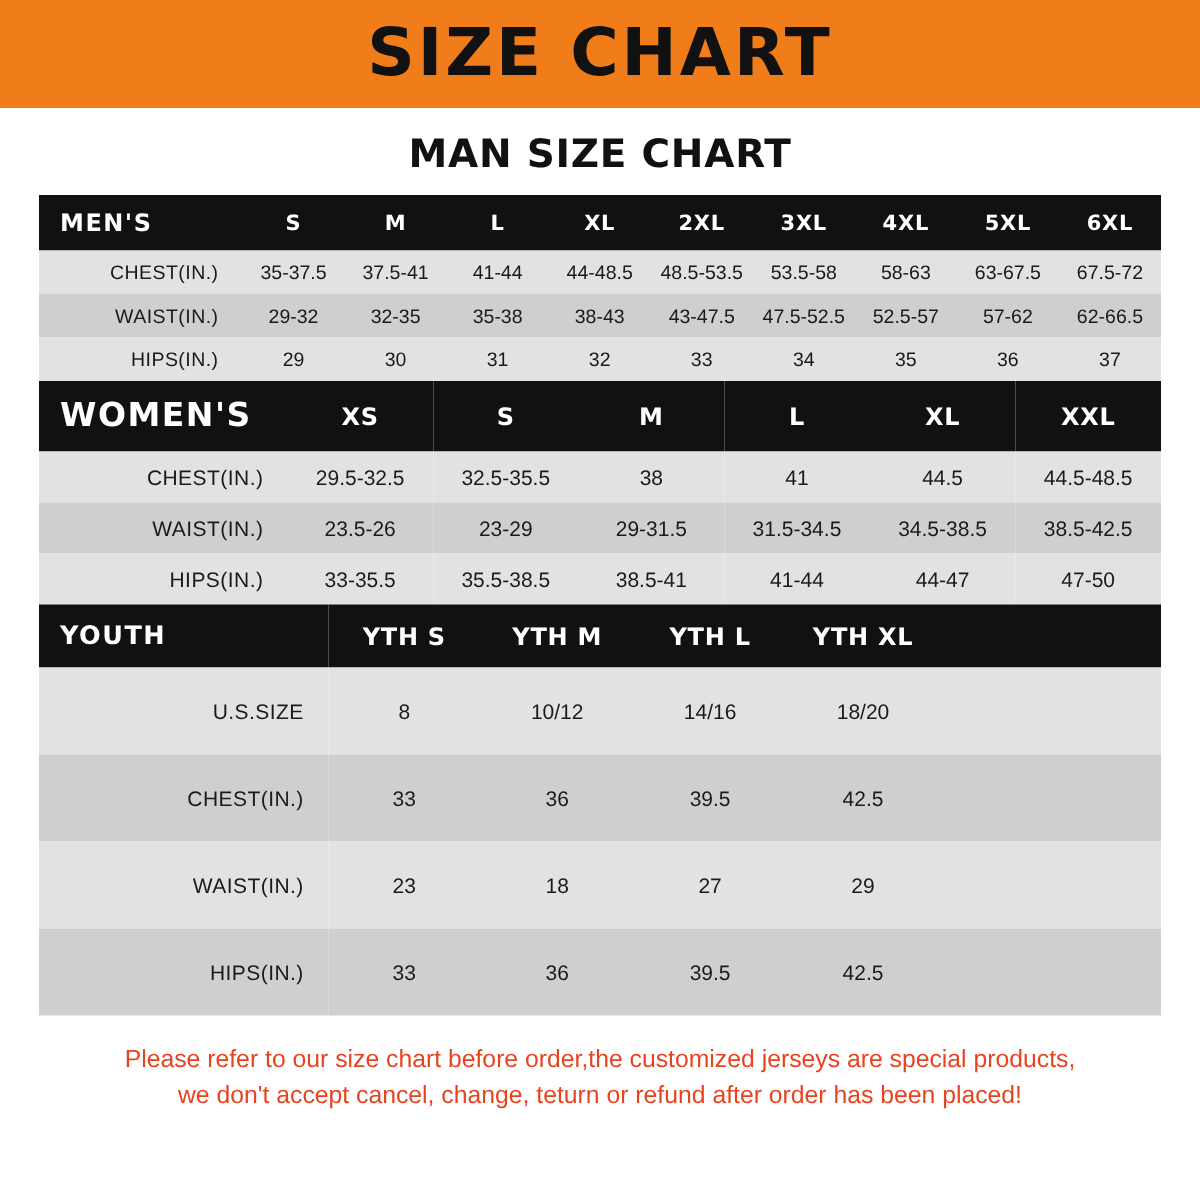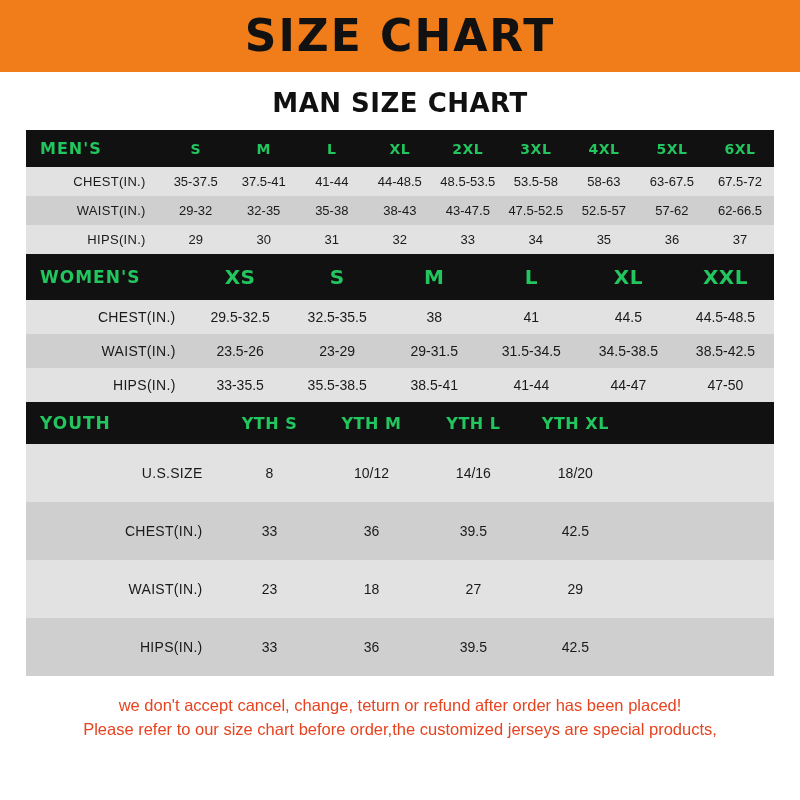--- a/index.html
+++ b/index.html
@@ -64,21 +64,21 @@
   table.size-table td {
     text-align: center;
     font-family: "Liberation Sans", sans-serif;
     color: #1a1a1a;
   }
   
   table.size-table thead tr {
     background: #111111;
   }
   table.size-table thead th {
-    color: #22c55e;
+    color: #ffffff;
     font-size: 14px;
     font-weight: bold;
     padding: 9px 2px;
     font-family: "DejaVu Sans", sans-serif;
     letter-spacing: 0.5px;
   }
   table.size-table thead th.rowlabel {
     text-align: left;
     padding-left: 14px;
     font-size: 16px;
@@ -91,22 +91,22 @@
   table.size-table tbody td.rowlabel {
     text-align: right;
     padding-right: 16px;
     font-size: 13px;
     letter-spacing: 0.3px;
   }
   table.size-table tbody tr.light { background: #e2e2e2; }
   table.size-table tbody tr.dark  { background: #cfcfcf; }
 
   
-  table.women-table thead th { font-size: 20px; padding: 11px 2px; }
-  table.women-table thead th.rowlabel { font-size: 17px; margin-left: 48px; }
+  table.women-table thead th { font-size: 16px; padding: 11px 2px; }
+  table.women-table thead th.rowlabel { font-size: 22px; margin-left: 48px; }
   table.women-table tbody td { font-size: 14px; padding: 9px 2px; }
   table.women-table tbody td.rowlabel { font-size: 14px; }
 
   
   table.youth-table thead th { font-size: 16px; padding: 11px 14px; }
   table.youth-table thead th.rowlabel { font-size: 17px; }
   table.youth-table tbody td { font-size: 14px; padding: 21px 2px; }
   table.youth-table tbody td.rowlabel { font-size: 14px; }
 
   .footer-note {
@@ -271,18 +271,18 @@
           <td>33</td>
           <td>36</td>
           <td>39.5</td>
           <td>42.5</td>
           <td></td>
         </tr>
       </tbody>
     </table>
 
     <div class="footer-note">
+      <div>Please refer to our size chart before order,the customized jerseys are special products,</div>
       <div>we don't accept cancel, change, teturn or refund after order has been placed!</div>
-      <div>Please refer to our size chart before order,the customized jerseys are special products,</div>
     </div>
 
   </div>
 </div>
 
 </body></html>

